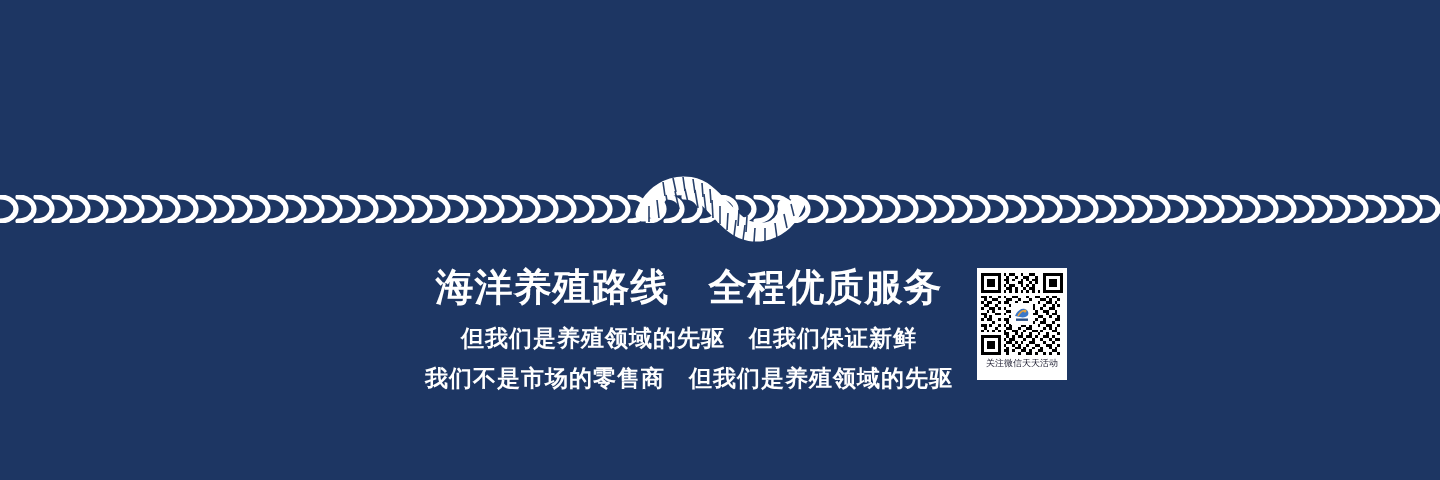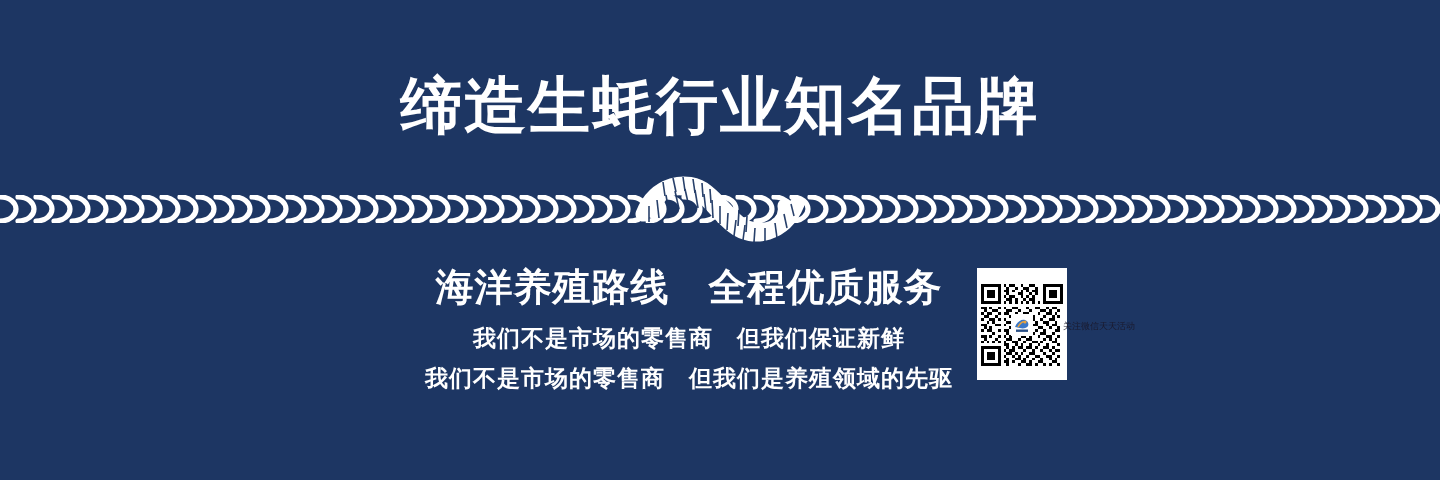--- a/index.html
+++ b/index.html
@@ -79,21 +79,21 @@
   }
 
   
   .qr-card {
     position:absolute;
     left:977px; top:268px;
     width:90px; height:112px;
     background:#ffffff;
     padding:5px 4px 3px 4px;
     display:flex;
-    flex-direction:row;
+    flex-direction:column;
     align-items:center;
   }
   .qr-code {
     position:relative;
     width:82px; height:82px;
     background:#ffffff;
   }
   .qr-code svg { display:block; width:82px; height:82px; }
   .qr-logo {
     position:absolute;
@@ -112,21 +112,20 @@
     line-height:12px;
     white-space:nowrap;
     letter-spacing:0px;
   }
 </style>
 </head>
 <body>
 
 <div class="banner">
 
-  <div class="headline">缔造生蚝行业知名品牌</div>
 
   <div class="rope-wrap">
 
     <div class="rope-line">
       <svg viewBox="0 0 1440 28" preserveAspectRatio="none" xmlns="http://www.w3.org/2000/svg">
         <defs>
           <g id="strand">
             <path d="M0,2 C10,2 16,8 16,14 C16,20 10,26 0,26" fill="none" stroke="#ffffff" stroke-width="5.2" stroke-linecap="round"></path>
             <path d="M2,7 C8,7 11,10 11,14" fill="none" stroke="#1d3663" stroke-width="1.1"></path>
             <path d="M2,13 C8,13 12,13 12,14" fill="none" stroke="#1d3663" stroke-width="1.1"></path>
@@ -251,21 +250,21 @@
           <path d="M112,48 L111,64"></path>
             <path d="M104,42 L103,58"></path>
         </g>
       </svg>
     </div>
   </div>
 
   <div class="subheading">海洋养殖路线　全程优质服务</div>
 
   <div class="body-lines">
-    <div class="body-line">我们不是市场的零售商　但我们保证新鲜</div>
+    <div class="body-line">但我们是养殖领域的先驱　但我们保证新鲜</div>
     <div class="body-line">我们不是市场的零售商　但我们是养殖领域的先驱</div>
   </div>
 
   <div class="qr-card">
     <div class="qr-code">
       <svg viewBox="0 0 29 29" shape-rendering="crispEdges" xmlns="http://www.w3.org/2000/svg">
         <rect width="29" height="29" fill="#ffffff"></rect>
         <g fill="#000000">
 
           <rect x="0" y="0" width="7" height="1"></rect>

